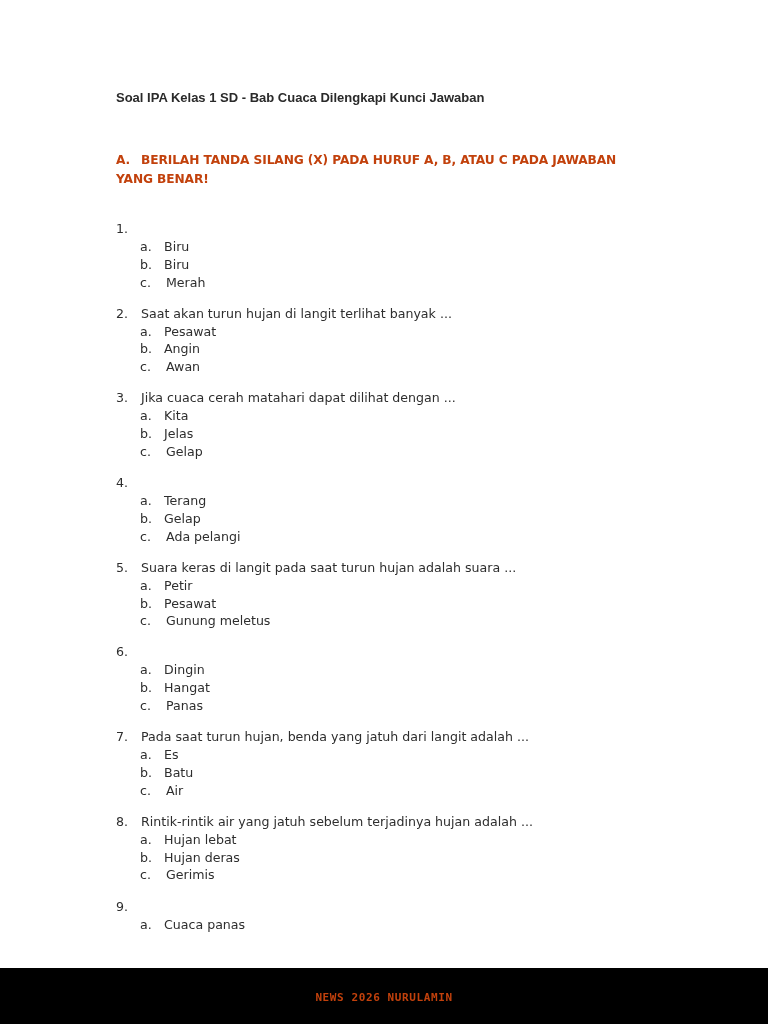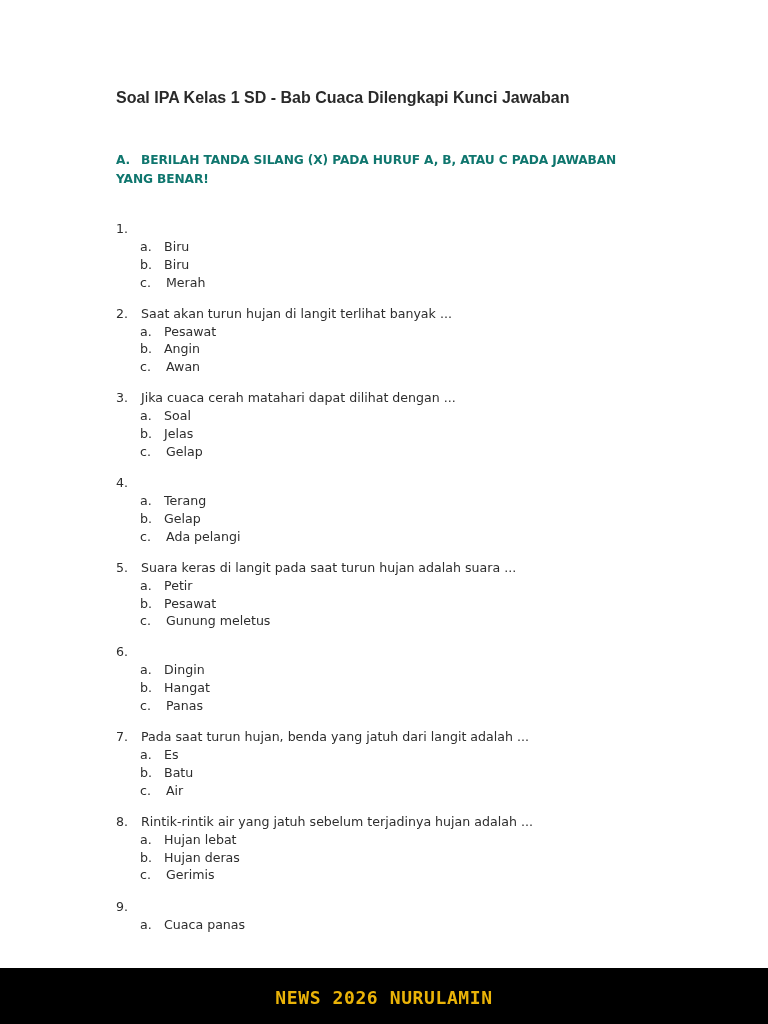--- a/index.html
+++ b/index.html
@@ -22,35 +22,35 @@
       height: 968px;
       background: #ffffff;
     }
     .title {
       position: absolute;
       left: 116px;
       top: 86px;
       width: 520px;
       font-family: "Liberation Sans", sans-serif;
       font-weight: bold;
-      font-size: 16px;
+      font-size: 13px;
       line-height: 24px;
       color: #2a2a2a;
       margin: 0;
     }
     .instruction {
       position: absolute;
       left: 116px;
       top: 151px;
       width: 540px;
       font-family: "DejaVu Sans", sans-serif;
       font-weight: bold;
       font-size: 12.2px;
       line-height: 19px;
-      color: #0f766e;
+      color: #c2410c;
       margin: 0;
       letter-spacing: -0.1px;
     }
     .instruction .marker {
       display: inline-block;
       width: 25px;
     }
     .questions {
       position: absolute;
       left: 116px;
@@ -113,22 +113,22 @@
       width: 768px;
       height: 56px;
       background: #000000;
       display: flex;
       align-items: center;
       justify-content: center;
     }
     .footer-text {
       font-family: "DejaVu Sans Mono", monospace;
       font-weight: bold;
-      font-size: 18px;
-      color: #eab308;
+      font-size: 11px;
+      color: #c2410c;
       letter-spacing: 0.6px;
       margin-top: 2px;
     }
   </style>
 </head>
 <body>
 
 <div class="page">
   <h1 class="title">Soal IPA Kelas 1 SD - Bab Cuaca Dilengkapi Kunci Jawaban</h1>
 
@@ -178,21 +178,21 @@
     </li>
 
     <li class="question">
       <div class="q-line">
         <span class="q-num">3.</span>
         <span class="q-text">Jika cuaca cerah matahari dapat dilihat dengan ...</span>
       </div>
       <ul class="options">
         <li class="option a">
             <span class="opt-letter">a.</span>
-            <span class="opt-text">Soal</span>
+            <span class="opt-text">Kita</span>
           </li>
         <li class="option b">
             <span class="opt-letter">b.</span>
             <span class="opt-text">Jelas</span>
           </li>
         <li class="option c">
             <span class="opt-letter">c.</span>
             <span class="opt-text">Gelap</span>
           </li>
       </ul>

